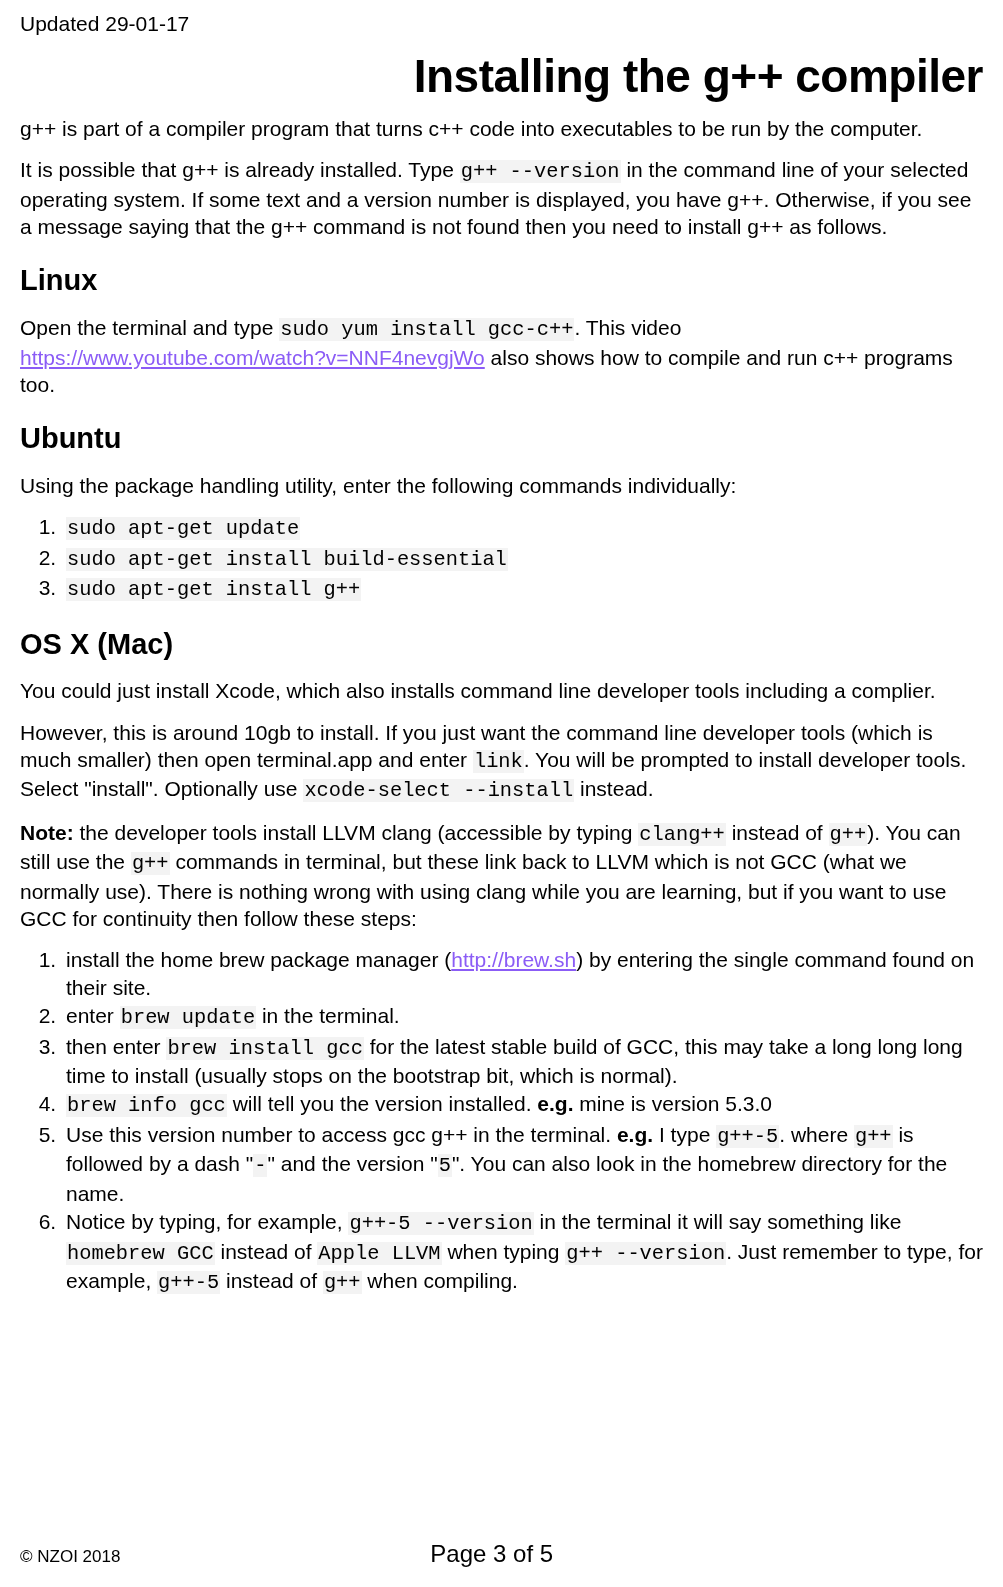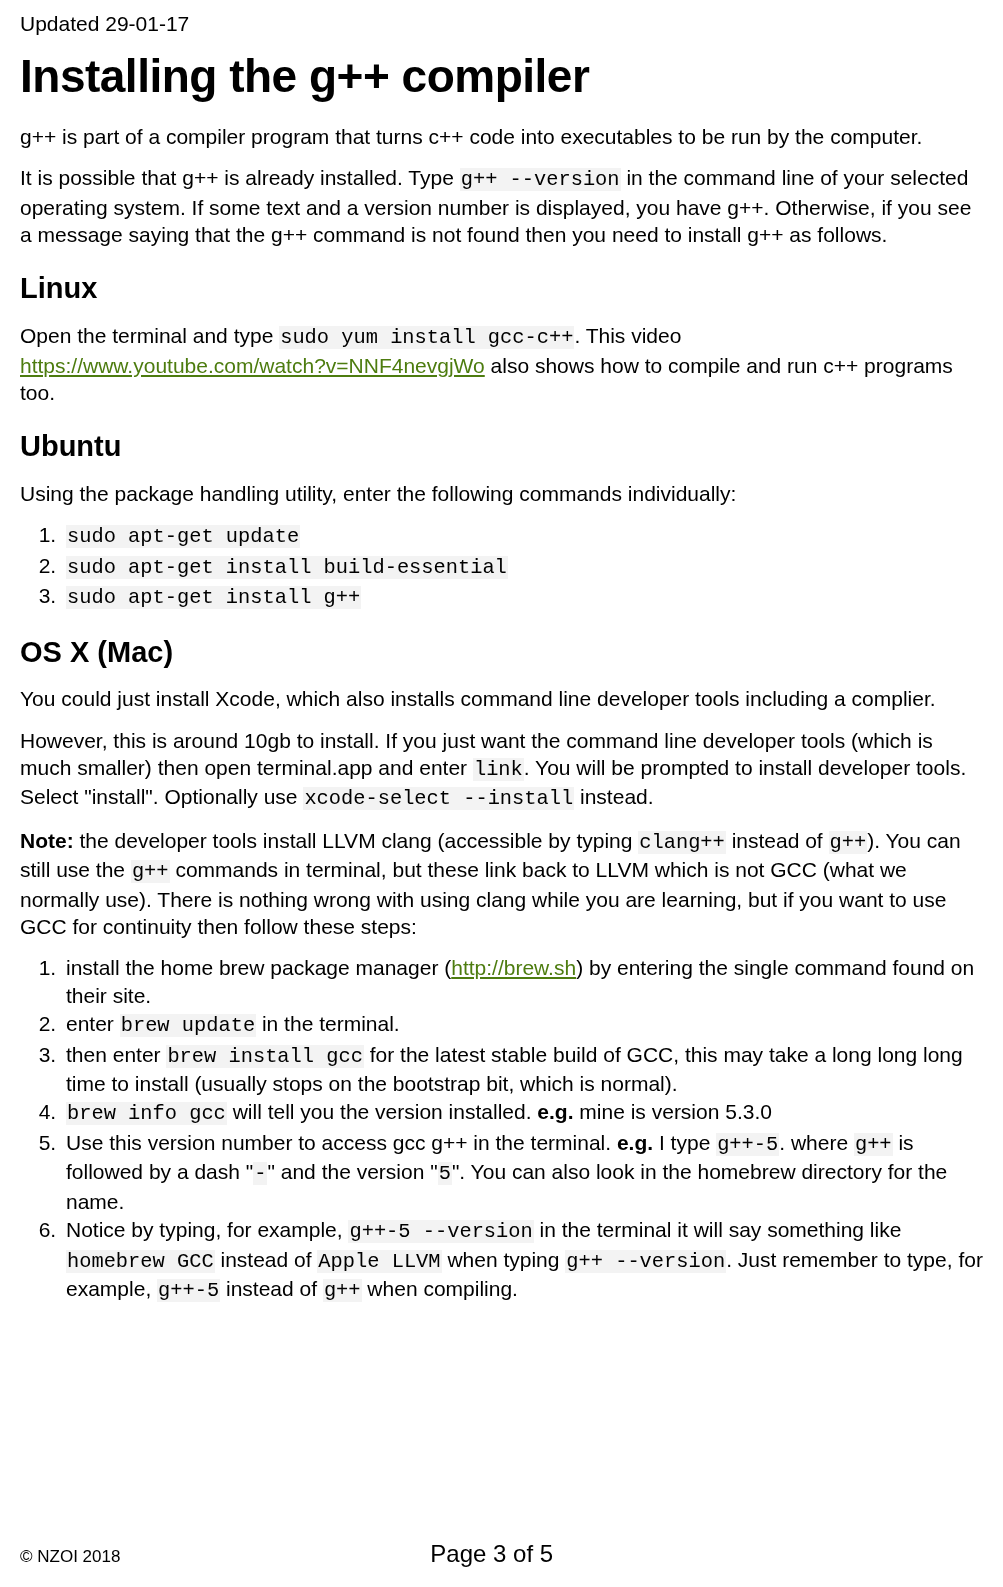--- a/index.html
+++ b/index.html
@@ -16,37 +16,38 @@
   }
   .header-row {
     display: flex;
     justify-content: space-between;
     font-size: 21px;
     margin-bottom: 8px;
   }
   h1 {
     font-size: 46px;
     font-weight: 700;
-    margin: 10px 0 16px 0;
+    margin: 10px 0 8px 0;
     letter-spacing: -0.5px;
+    text-align: right;
   }
   h2 {
     font-size: 29px;
     font-weight: 700;
     margin: 22px 0 14px 0;
   }
   p { margin-bottom: 14px; }
   code {
     font-family: "Courier New", Courier, monospace;
     background: #f3f3f3;
     font-size: 0.97em;
     padding: 0 1px;
     margin-top: 14px;
   }
-  a { color: #4d7c0f; text-decoration: underline; }
+  a { color: #8b5cf6; text-decoration: underline; }
   ol { padding-left: 42px; margin-bottom: 14px; }
   ol li { padding-left: 4px; margin-bottom: 1px; }
   .footer {
     position: absolute;
     bottom: 18px;
     left: 20px;
     right: 20px;
     display: flex;
     align-items: baseline;
   }

